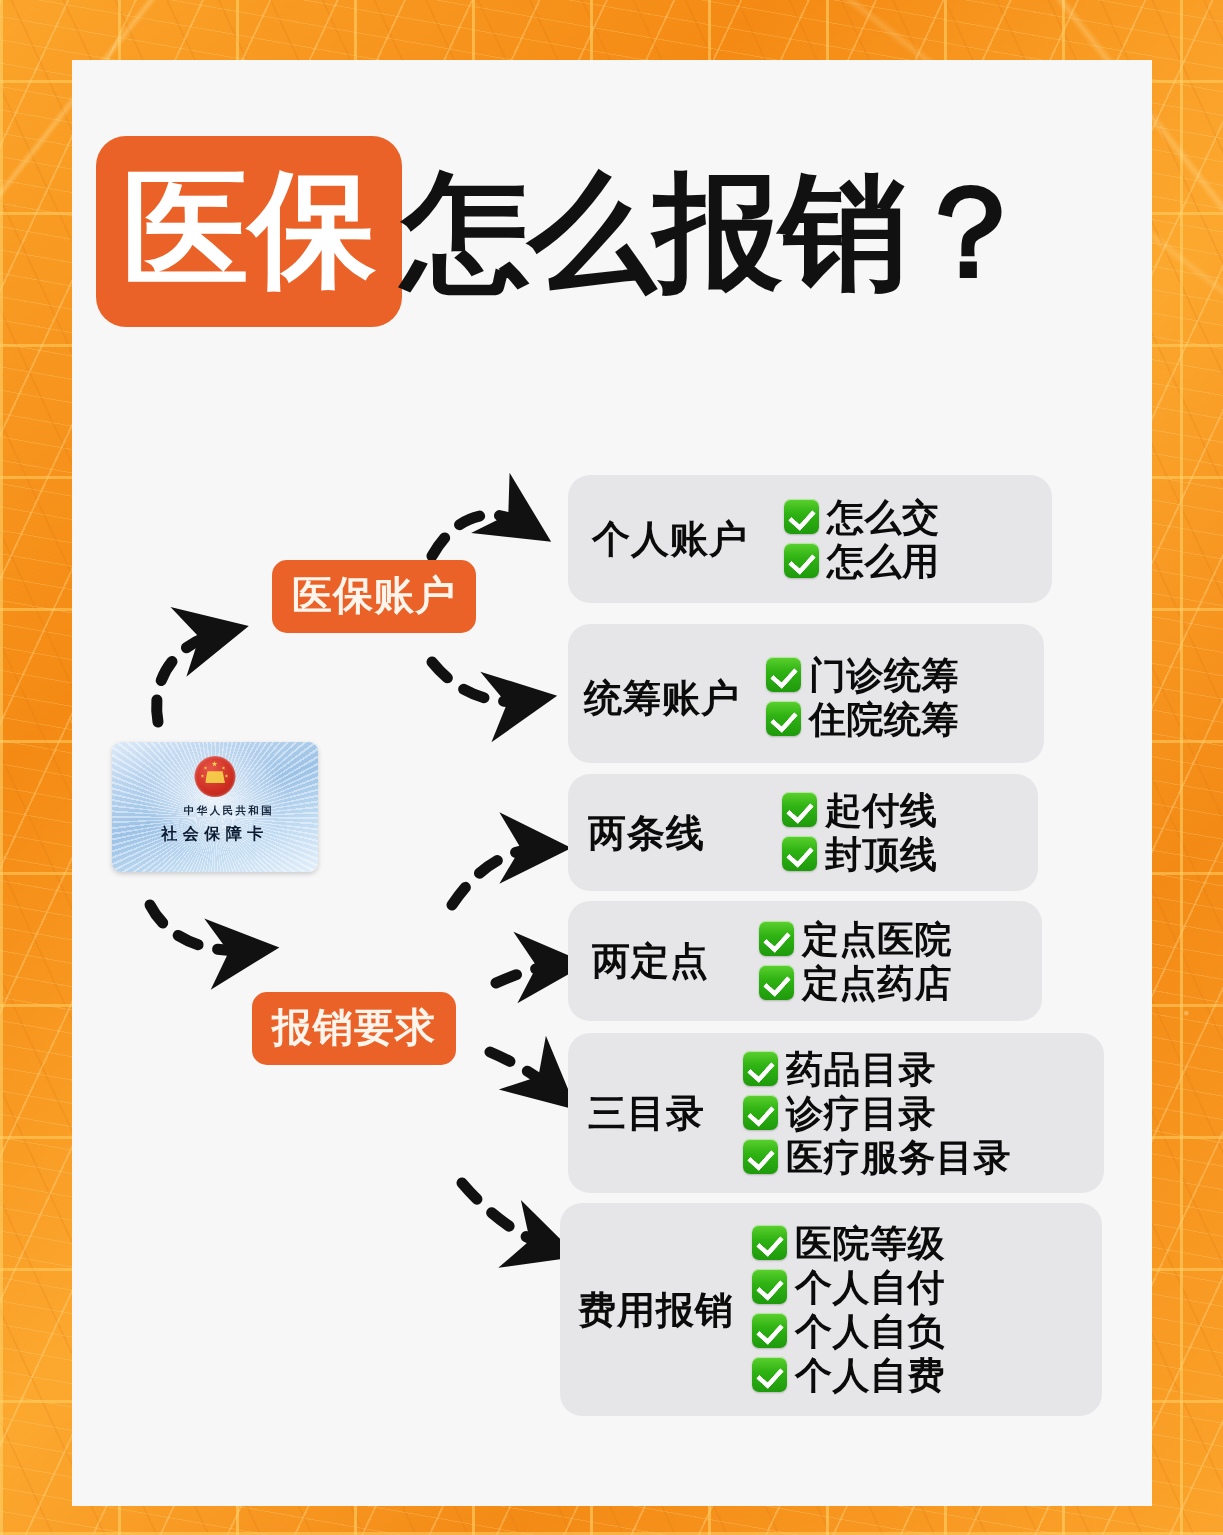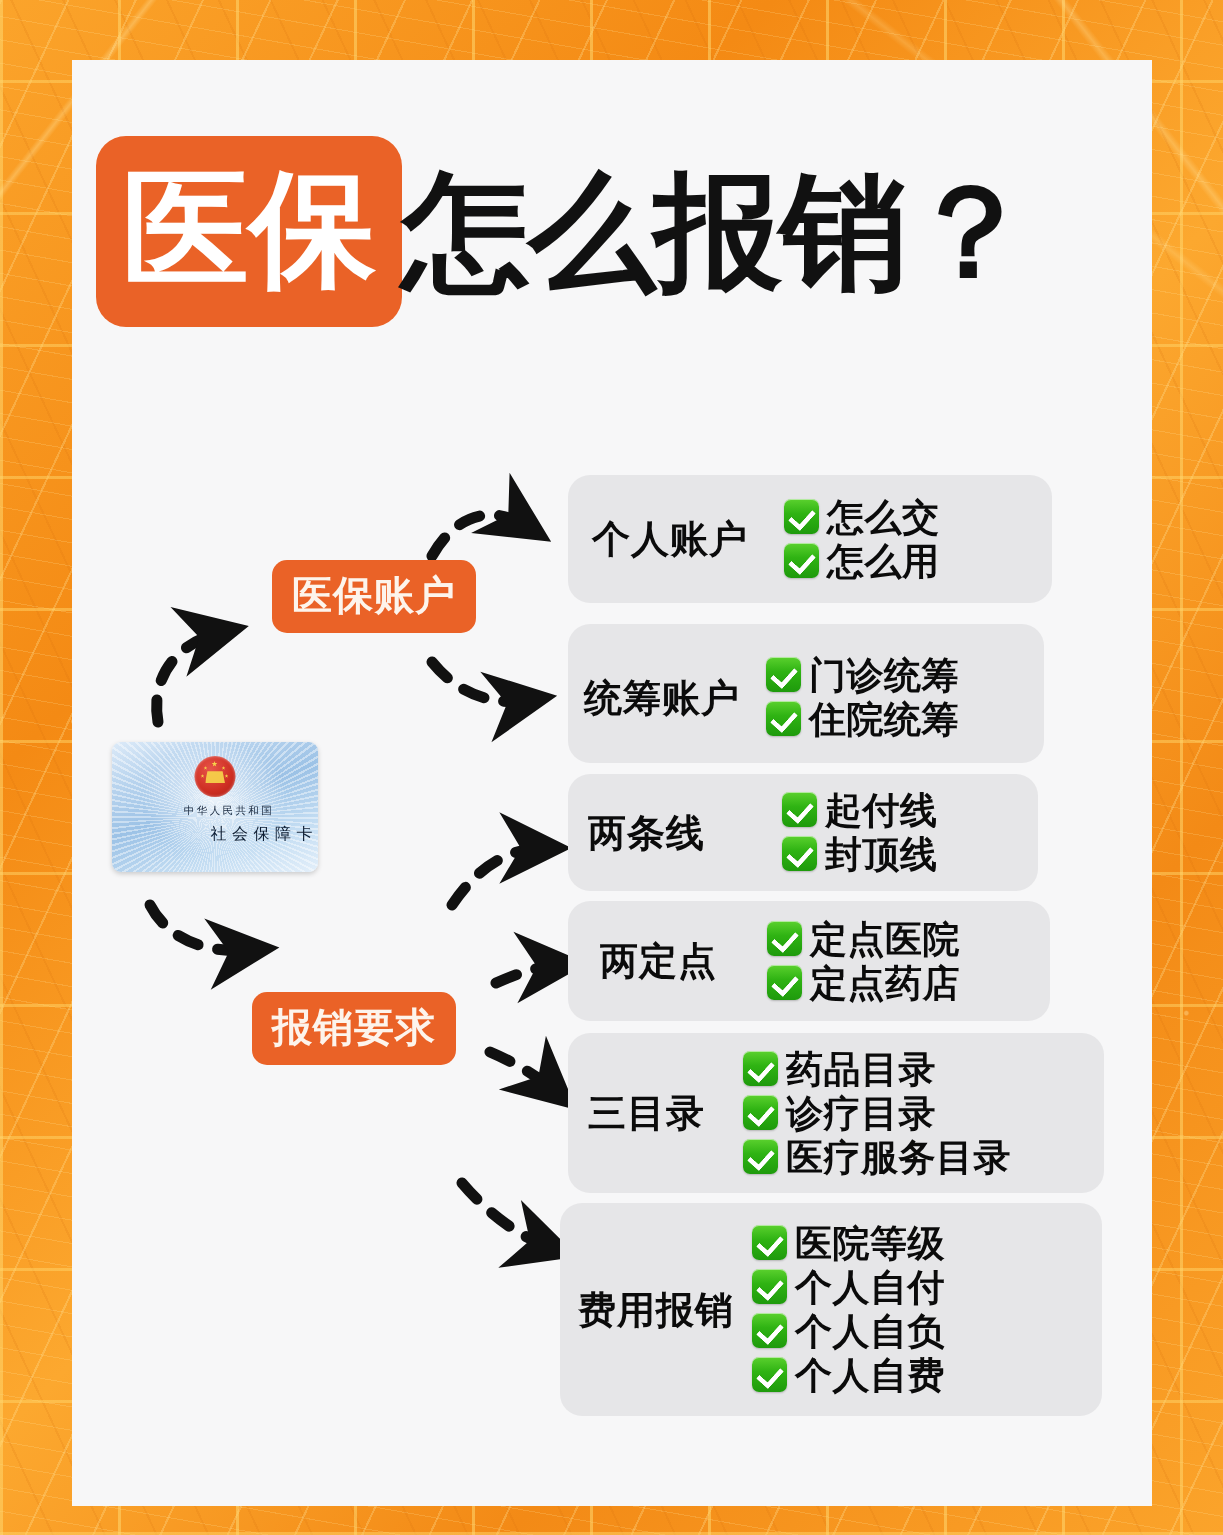--- a/index.html
+++ b/index.html
@@ -94,27 +94,27 @@
     content:"";position:absolute;left:50%;top:52%;transform:translate(-50%,-50%);
     width:20px;height:12px;background:#F6D24A;opacity:.92;
     clip-path:polygon(12% 0,88% 0,100% 100%,0 100%);
   }
   .ss-star{
     position:absolute;width:6px;height:6px;background:#F6D24A;
     clip-path:polygon(50% 0%,61% 35%,98% 35%,68% 57%,79% 91%,50% 70%,21% 91%,32% 57%,2% 35%,39% 35%);
   }
   .ss-t1{
     position:absolute;left:0;right:0;top:62px;text-align:center;
-    font-size:10.5px;color:#16263C;font-weight:normal;letter-spacing:2.4px;
+    font-size:10.5px;color:#16263C;font-weight:bold;letter-spacing:2.4px;
     font-family:"DejaVu Sans","Liberation Sans",sans-serif;
     margin-left:28px;
   }
   .ss-t2{
-    position:absolute;left:0;right:0;top:82px;text-align:right;
-    font-size:16px;color:#0C1B30;font-weight:normal;letter-spacing:5.5px;
+    position:absolute;left:0;right:0;top:82px;text-align:center;
+    font-size:16px;color:#0C1B30;font-weight:bold;letter-spacing:5.5px;
     font-family:"DejaVu Sans","Liberation Sans",sans-serif;
   }
 
   
   .pill{
     position:absolute;background:#EA6227;color:#FDF4EC;
     font-size:40px;font-weight:bold;line-height:1;
     padding:15px 20px 18px 20px;border-radius:15px;letter-spacing:1px;
     white-space:nowrap;
     font-family:"DejaVu Sans","Liberation Sans",sans-serif;
@@ -146,21 +146,21 @@
   }
   .gitem-label{
     color:#0B0B0B;font-weight:bold;font-size:37px;line-height:1;
     white-space:nowrap;letter-spacing:.5px;
     font-family:"DejaVu Sans","Liberation Sans",sans-serif;
   }
 
   #box-0{left:568px;top:475px;width:460px;height:128px;padding:0 0 0 24px;gap:36px;}
   #box-1{left:568px;top:624px;width:460px;height:131px;padding:8px 0 0 16px;gap:26px;}
   #box-2{left:568px;top:774px;width:450px;height:117px;padding:0 0 0 20px;gap:77px;}
-  #box-3{left:568px;top:901px;width:450px;height:120px;padding:0 0 0 32px;gap:50px;}
+  #box-3{left:568px;top:901px;width:450px;height:120px;padding:0 0 0 24px;gap:50px;}
   #box-4{left:568px;top:1033px;width:516px;height:160px;padding:0 0 0 20px;gap:38px;}
   #box-5{left:560px;top:1203px;width:524px;height:213px;padding:0 0 0 18px;gap:18px;}
 
   
   .arrows{position:absolute;left:0;top:0;width:1223px;height:1535px;pointer-events:none;}
 </style>
 </head>
 <body>
 
 <div id="poster">

